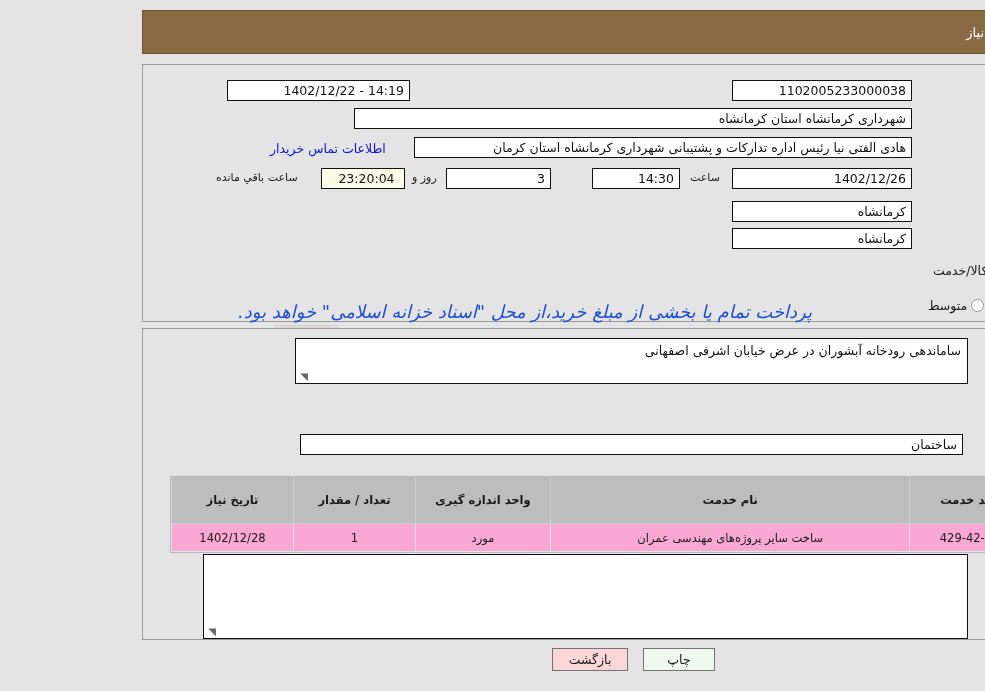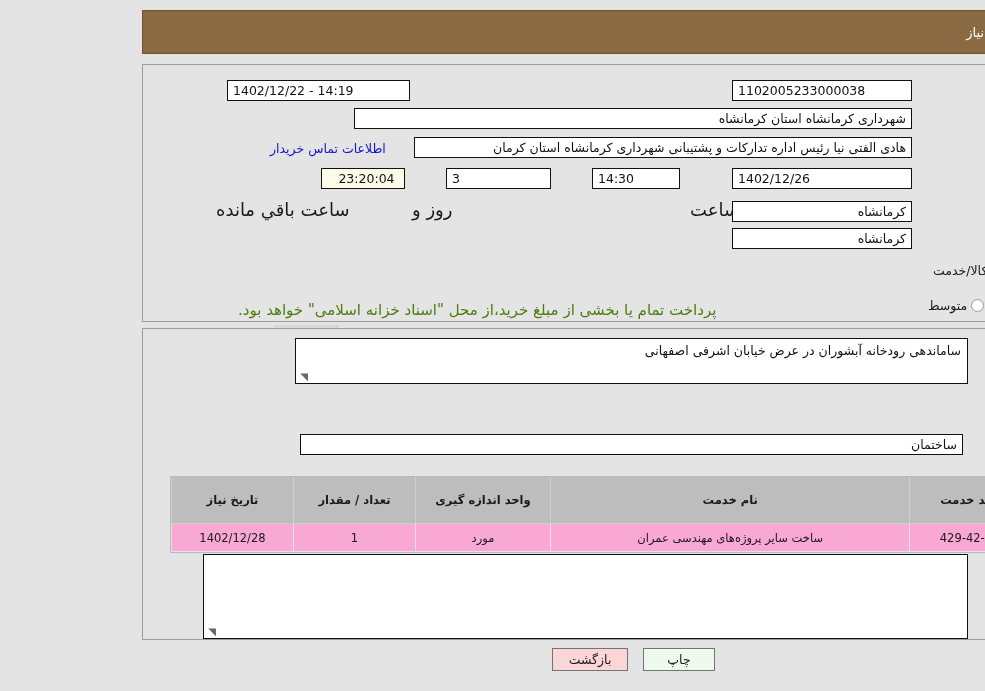--- a/index.html
+++ b/index.html
@@ -65,47 +65,47 @@
   .lbl-wrap { white-space: normal; line-height: 15px; }
 
   .fld {
     background: #ffffff;
     border: 1px solid #111111;
     height: 21px;
     line-height: 19px;
     font-size: 12.5px;
     color: #111;
     padding: 0 5px;
-    text-align: left;
+    text-align: right;
     direction: rtl;
     overflow: hidden;
   }
   .fld.rtl-right { text-align: right; }
   .fld.timer { background: #fbfbe8; text-align: center; padding-left: 12px; }
 
   .plain {
-    font-size: 18px;
+    font-size: 11px;
     color: #1a1a1a;
     direction: rtl;
     white-space: nowrap;
-    margin-top: 28px;
   }
   .link {
     color: #1414d2;
     font-size: 12.5px;
     text-decoration: none;
     direction: rtl;
     white-space: nowrap;
     cursor: pointer;
   }
   .note-red {
-    color: #4d7c0f;
-    font-size: 15px;
-    direction: rtl;
-    white-space: nowrap;
+    color: #1d4ed8;
+    font-size: 18px;
+    direction: rtl;
+    white-space: nowrap;
+    font-style: italic;
   }
 
   
   .radio-group { display: flex; align-items: center; gap: 4px; direction: rtl; }
   .radio {
     width: 13px; height: 13px;
     border-radius: 50%;
     border: 1px solid #9a9a9a;
     background: #ffffff;
     display: inline-block;

